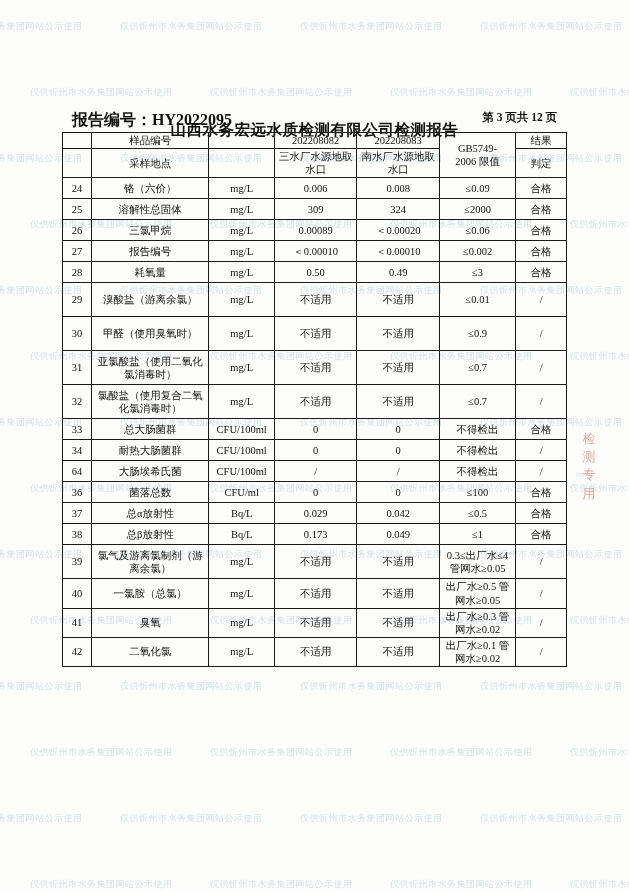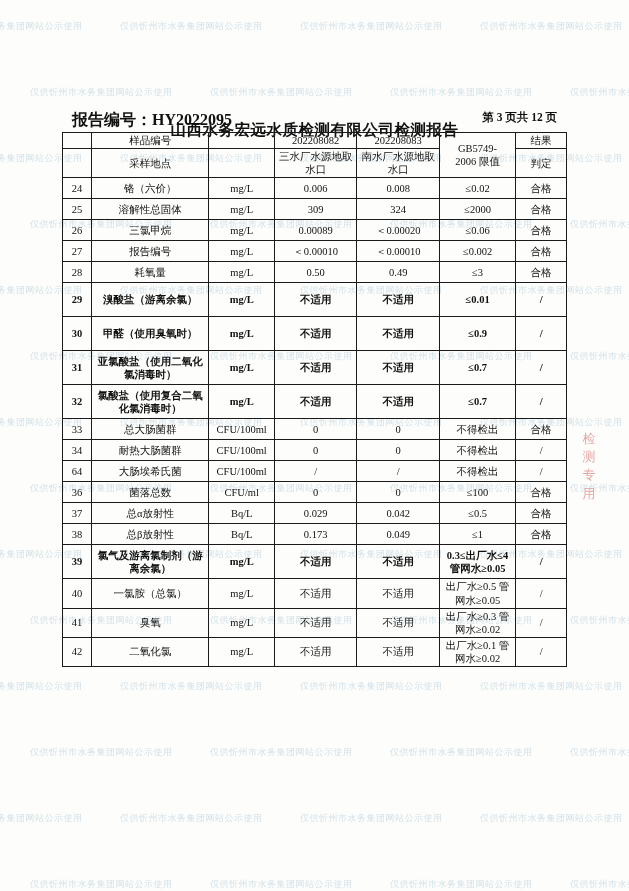--- a/index.html
+++ b/index.html
@@ -82,21 +82,21 @@
     line-height: 1.25;
   }
   td.idx { width: 26px; }
   td.item { width: 126px; text-align: left; padding-left: 6px; }
   td.unit { width: 62px; }
   td.v1 { width: 82px; }
   td.v2 { width: 82px; }
   td.lim { width: 76px; }
   td.res { width: 51px; }
   .small2 { font-size: 7.5px; line-height: 1.15; }
-  .tall { height: 34px; font-weight: bold; }
+  .tall { height: 34px; }
   .row-normal { height: 21px; }
   .blank-box {
     position: absolute;
     left: 62px;
     width: 505px;
     border: 1px solid #1a1a1a;
     border-top: none;
     height: 74px;
     z-index: 10;
     box-sizing: border-box;
@@ -213,21 +213,21 @@
         <td class="v1 small2">三水厂水源地取水口</td>
         <td class="v2 small2">南水厂水源地取水口</td>
         <td class="res">判定</td>
       </tr>
     <tr class="row-normal">
           <td class="idx">24</td>
           <td class="item">铬（六价）</td>
           <td class="unit">mg/L</td>
           <td class="v1">0.006</td>
           <td class="v2">0.008</td>
-          <td class="lim">≤0.02</td>
+          <td class="lim">≤0.09</td>
           <td class="res">合格</td>
         </tr>
         <tr class="row-normal">
           <td class="idx">25</td>
           <td class="item">溶解性总固体</td>
           <td class="unit">mg/L</td>
           <td class="v1">309</td>
           <td class="v2">324</td>
           <td class="lim">≤2000</td>
           <td class="res">合格</td>

